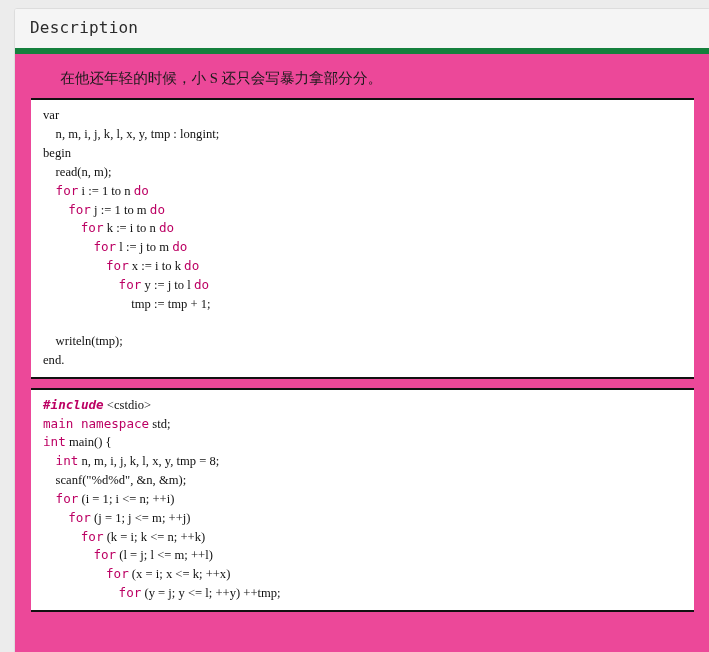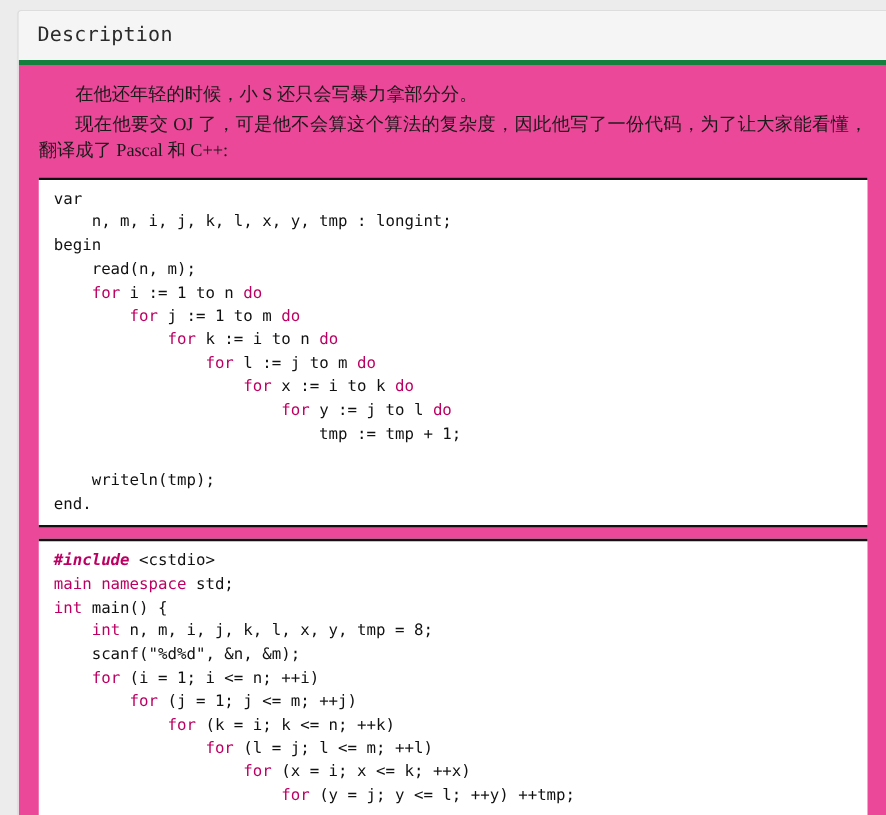--- a/index.html
+++ b/index.html
@@ -26,21 +26,21 @@
     border: 1px solid #dddddd;
     border-radius: 3px 3px 0 0;
     box-shadow: 0 1px 1px rgba(0,0,0,0.04);
     display: flex;
     flex-direction: column;
     overflow: hidden;
   }
 
   .panel-heading {
     background: #f5f5f5;
-    border-bottom: 4px solid #15803d;
+    border-bottom: 6px solid #15803d;
     padding: 9px 15px 10px 15px;
     flex: 0 0 auto;
   }
 
   .panel-title {
     margin: 0;
     font-family: "DejaVu Sans Mono", "Liberation Mono", monospace;
     font-size: 16px;
     font-weight: 400;
     color: #2b2b2b;
@@ -99,37 +99,36 @@
   }
   .kw {
     color: #bc0063;
     font-weight: normal;
   }
   .pre-proc {
     color: #bc0063;
     font-weight: bold;
     font-style: italic;
   }
-  .plain { color: #111111; }
+  .plain { color: #111111; font-family: Liberation Serif, serif; }
 </style>
 </head>
 <body>
 
 <div class="panel">
 
   <div class="panel-heading">
     <h3 class="panel-title">Description</h3>
   </div>
 
   <div class="panel-body">
 
     <div class="prose">
       <div id="description-paragraphs">
           <p><span>在他还年轻的时候，小 S 还只会写暴力拿部分分。</span></p>
-          <p><span>现在他要交 OJ 了，可是他不会算这个算法的复杂度，因此他写了一份代码，为了让大家能看懂，翻译成了 Pascal 和 C++:</span></p>
         </div>
     </div>
 
     <div class="codeblock">
       <pre id="pascal-source"><span><span class="plain">var</span></span>
 <span><span class="plain">    n, m, i, j, k, l, x, y, tmp : longint;</span></span>
 <span><span class="plain">begin</span></span>
 <span><span class="plain">    read(n, m);</span></span>
 <span><span class="plain">    </span><span class="kw">for</span><span class="plain"> i := 1 to n </span><span class="kw">do</span></span>
 <span><span class="plain">        </span><span class="kw">for</span><span class="plain"> j := 1 to m </span><span class="kw">do</span></span>

